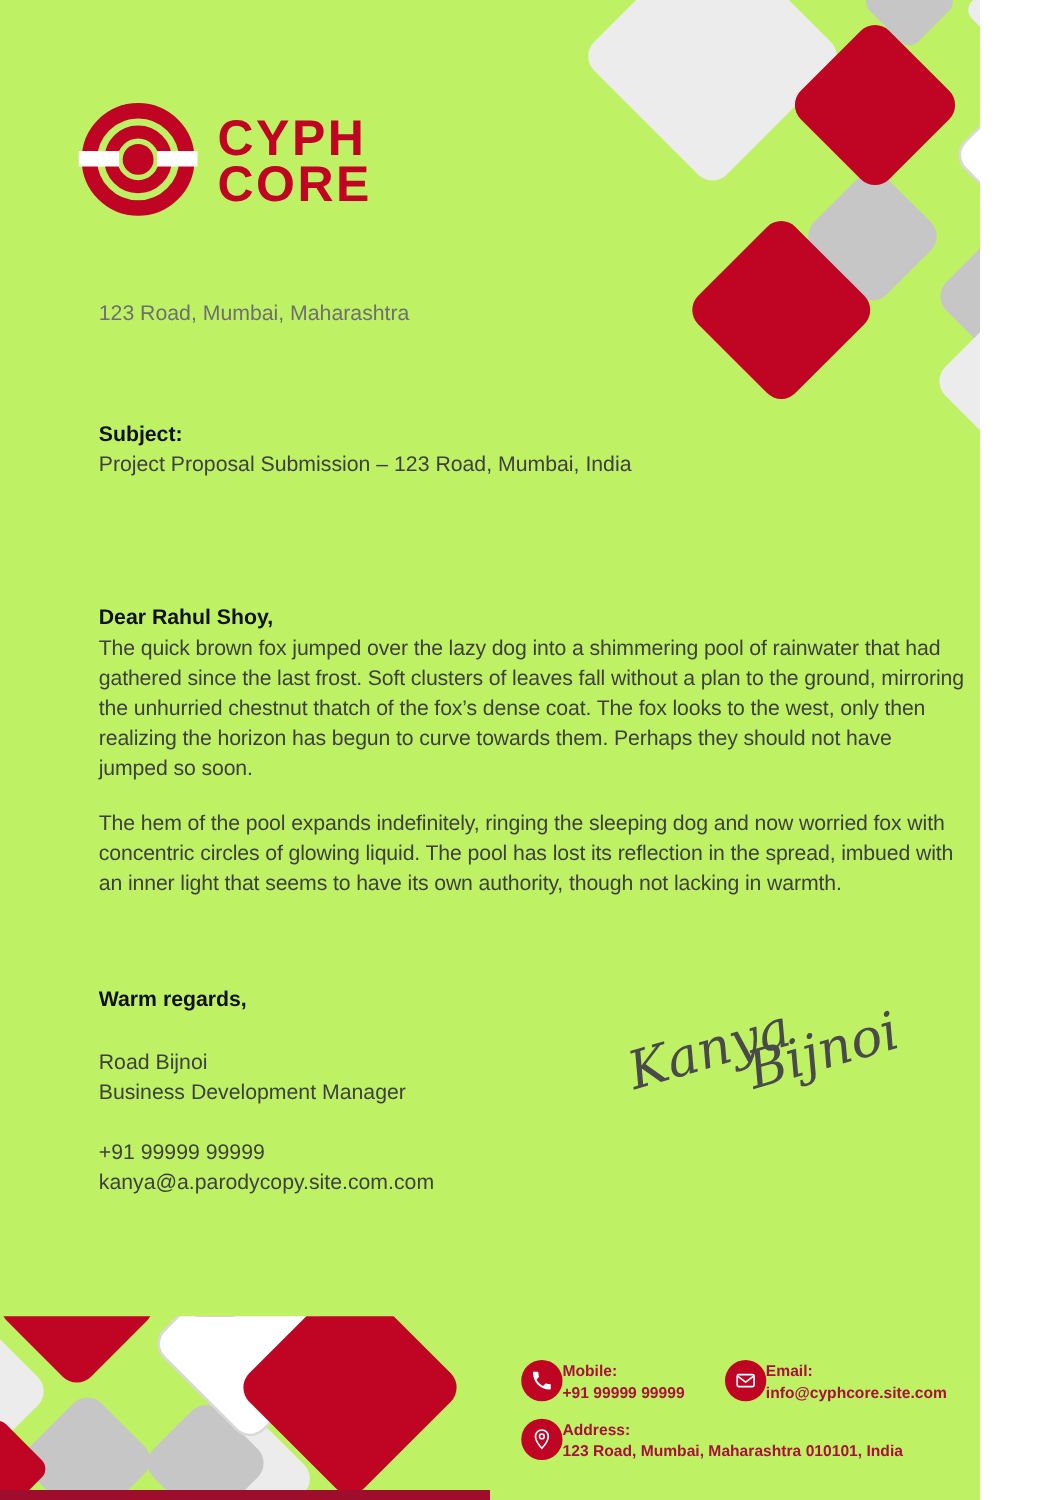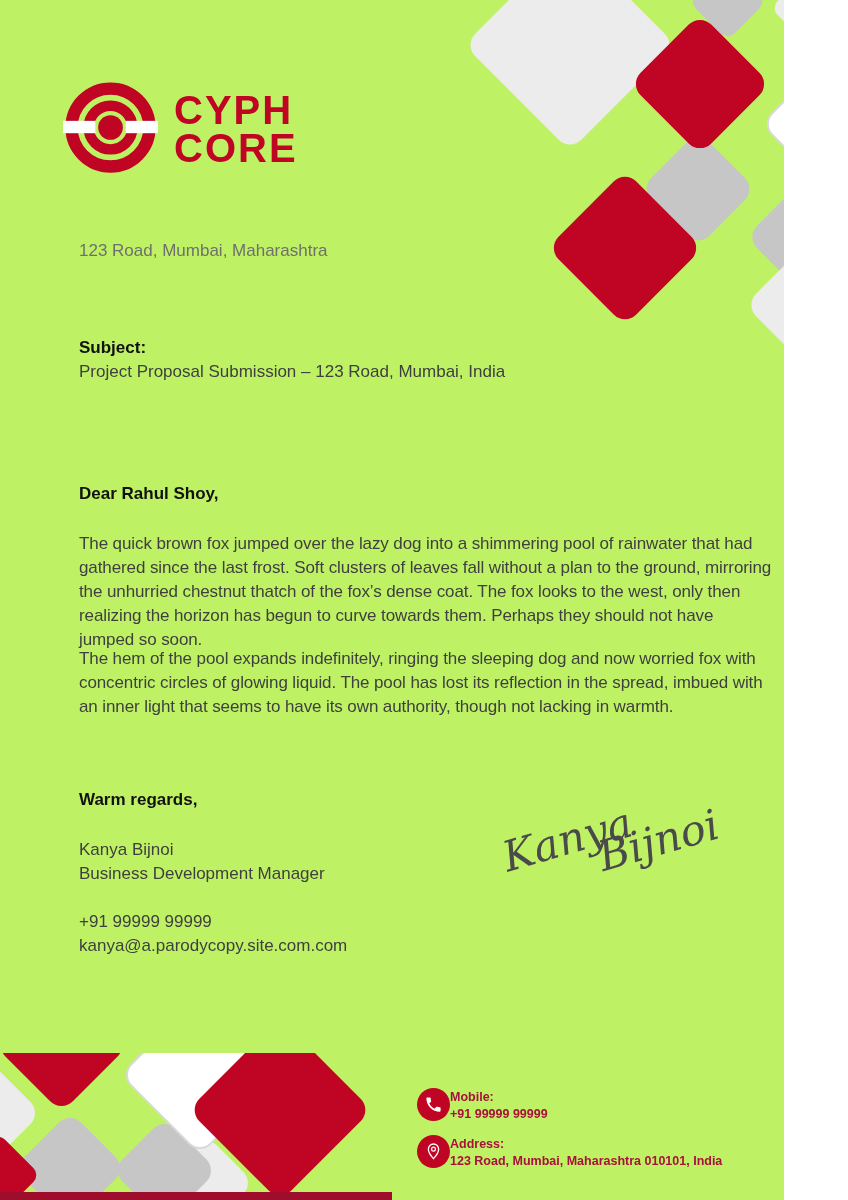--- a/index.html
+++ b/index.html
@@ -19,21 +19,21 @@
   
   .logo{position:absolute;left:63px;top:80px;display:flex;align-items:center;gap:16px;}
   .logo-word{font-weight:bold;font-size:40px;line-height:0.93;letter-spacing:2px;color:#c00424;}
   
   .addr{position:absolute;left:79px;top:239px;font-size:17px;line-height:24px;color:#6f6f6f;}
   .subject{position:absolute;left:79px;top:336px;font-size:17px;line-height:24px;}
   .subject .lbl{font-weight:bold;color:#111;}
   .subject .val{color:#3f3f3f;}
   .greeting{position:absolute;left:79px;top:456px;font-size:17px;font-weight:bold;color:#111;margin-top:28px;}
   .para{position:absolute;left:79px;width:694px;font-size:17px;line-height:24px;color:#3f3f3f;letter-spacing:-0.1px;}
-  .p1{top:532px;}
+  .p1{top:507px;}
   .p2{top:647px;}
   .closing{position:absolute;left:79px;top:790px;font-size:17px;font-weight:bold;color:#111;text-align:right;}
   .sender{position:absolute;left:79px;top:838px;font-size:17px;line-height:24px;color:#3f3f3f;}
   .sender-contact{position:absolute;left:79px;top:910px;font-size:17px;line-height:24px;color:#3f3f3f;}
   
   .signature{position:absolute;left:498px;top:838px;width:270px;height:120px;}
   .signature-inner{
     transform:rotate(-16deg);transform-origin:left top;
     font-family:"DejaVu Serif",serif;font-style:italic;color:#4a4a4a;
     font-size:42px;line-height:1;
@@ -107,21 +107,21 @@
   </div>
 
   <div class="greeting">Dear Rahul Shoy,</div>
 
   <div class="para p1">The quick brown fox jumped over the lazy dog into a shimmering pool of rainwater that had gathered since the last frost. Soft clusters of leaves fall without a plan to the ground, mirroring the unhurried chestnut thatch of the fox’s dense coat. The fox looks to the west, only then realizing the horizon has begun to curve towards them. Perhaps they should not have jumped so soon.</div>
   <div class="para p2">The hem of the pool expands indefinitely, ringing the sleeping dog and now worried fox with concentric circles of glowing liquid. The pool has lost its reflection in the spread, imbued with an inner light that seems to have its own authority, though not lacking in warmth.</div>
 
   <div class="closing">Warm regards,</div>
 
   <div class="sender">
-    <div>Kanya Bijnoi</div>
+    <div>Road Bijnoi</div>
     <div>Business Development Manager</div>
   </div>
   <div class="sender-contact">
     <div>+91 99999 99999</div>
     <div>kanya@a.parodycopy.site.com.com</div>
   </div>
 
   <div class="signature">
     <div class="signature-inner">
       <span>Kanya</span>
@@ -135,20 +135,32 @@
         <span class="f-icon">
           <svg width="19" height="19" viewBox="0 0 24 24">
             <path fill="#ffffff" d="M6.62 10.79c1.44 2.83 3.76 5.14 6.59 6.59l2.2-2.2c.27-.27.67-.36 1.02-.24 1.12.37 2.33.57 3.57.57.55 0 1 .45 1 1V20c0 .55-.45 1-1 1-9.39 0-17-7.61-17-17 0-.55.45-1 1-1h3.5c.55 0 1 .45 1 1 0 1.25.2 2.45.57 3.57.11.35.03.74-.25 1.02l-2.2 2.2z"></path>
           </svg>
         </span>
         <span class="f-text">
           <span>Mobile:</span><br>
           <span>+91 99999 99999</span>
         </span>
       </div>
+      <div class="f-row f-col2">
+        <span class="f-icon">
+          <svg width="19" height="19" viewBox="0 0 24 24">
+            <rect x="3.5" y="6" width="17" height="12" rx="1.5" fill="none" stroke="#ffffff" stroke-width="1.7"></rect>
+            <polyline points="4,7.5 12,13.5 20,7.5" fill="none" stroke="#ffffff" stroke-width="1.7"></polyline>
+          </svg>
+        </span>
+        <span class="f-text">
+          <span>Email:</span><br>
+          <span>info@cyphcore.site.com</span>
+        </span>
+      </div>
     </div>
     <div class="f-row">
       <span class="f-icon">
         <svg width="19" height="19" viewBox="0 0 24 24">
           <path d="M12 2.5C8.4 2.5 5.5 5.4 5.5 9c0 4.8 6.5 12 6.5 12s6.5-7.2 6.5-12c0-3.6-2.9-6.5-6.5-6.5z" fill="none" stroke="#ffffff" stroke-width="1.7"></path>
           <circle cx="12" cy="9" r="2.4" fill="none" stroke="#ffffff" stroke-width="1.6"></circle>
         </svg>
       </span>
       <span class="f-text">
         <span>Address:</span><br>

